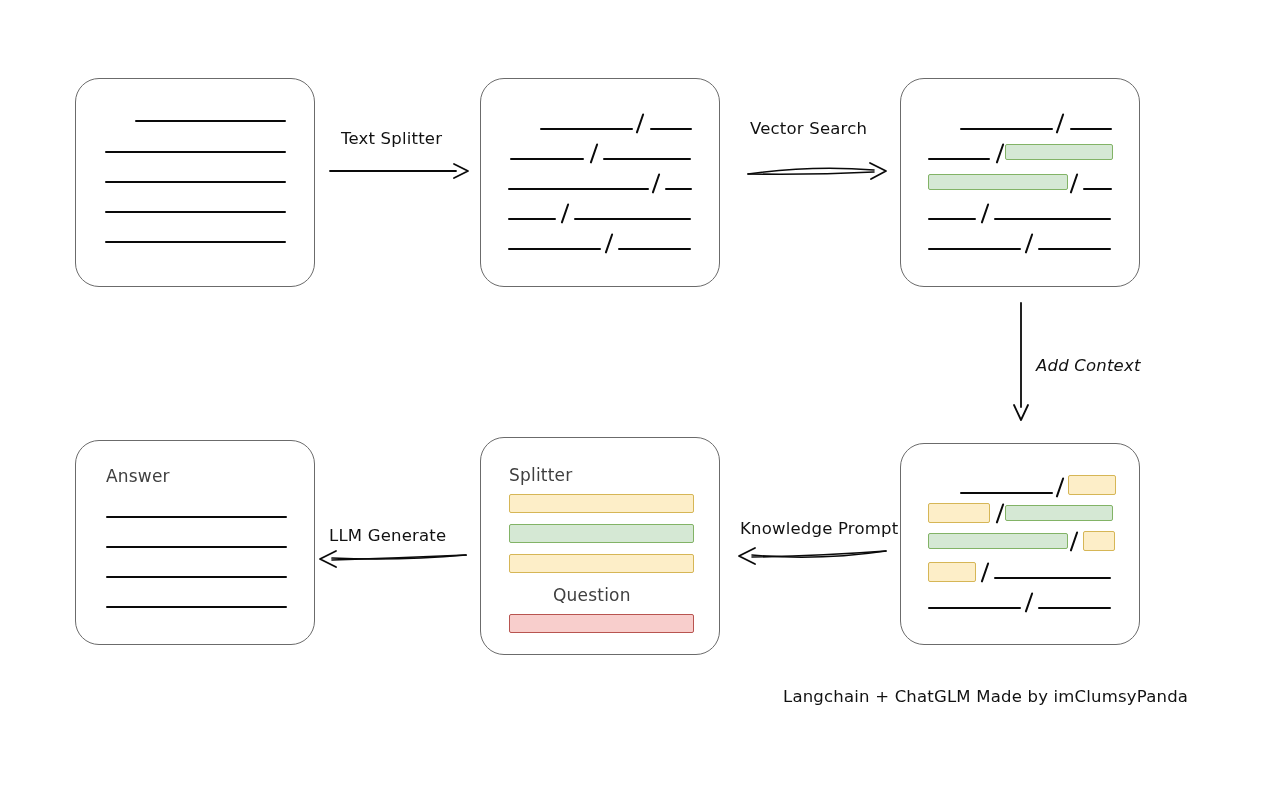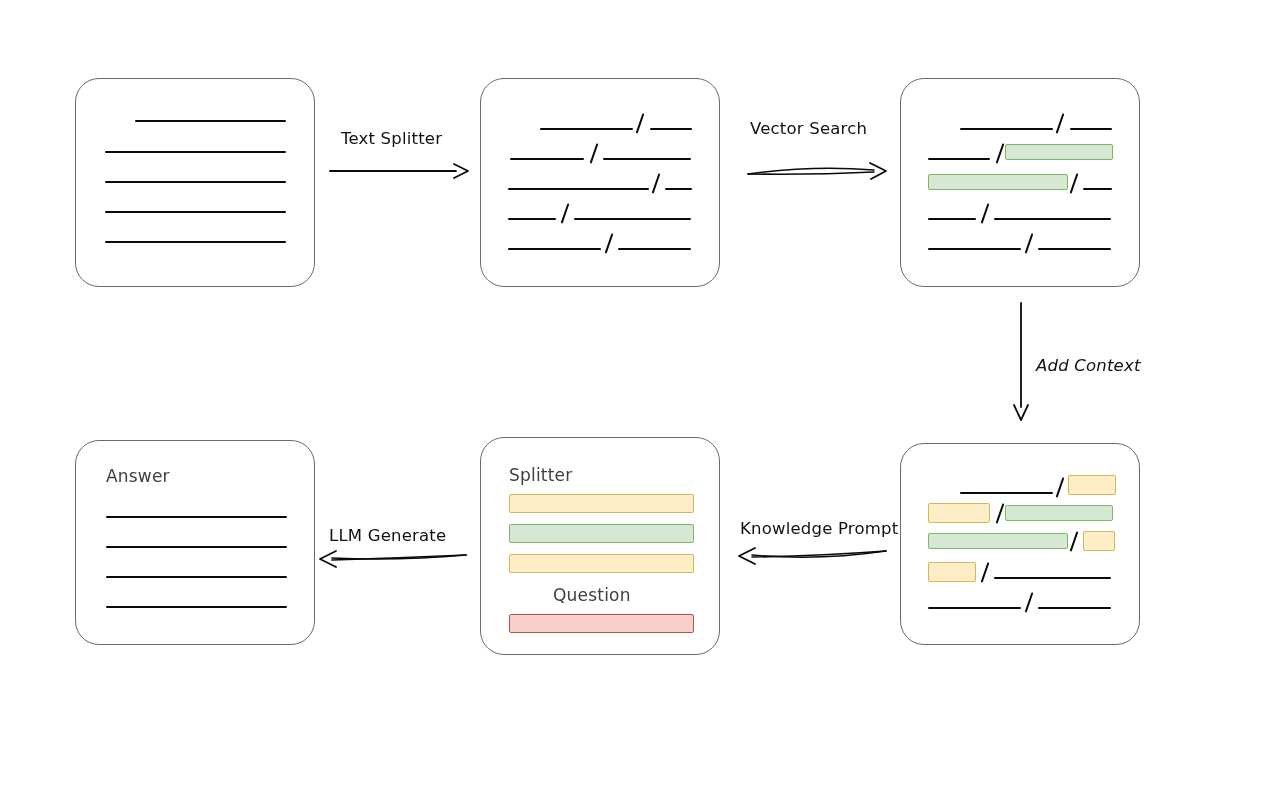--- a/index.html
+++ b/index.html
@@ -217,14 +217,15 @@
   </div>
   <div class="edge-label" style="left:329px; top:545px; transform:translateY(-100%);">LLM Generate</div>
 
   <div class="doc-box" style="left:75px; top:440px; width:240px; height:205px;"></div>
   <div class="doc-label" style="left:106px; top:466px;">Answer</div>
   <div class="rule" style="left:106px; top:516px; width:181px;"></div>
   <div class="rule" style="left:106px; top:546px; width:181px;"></div>
   <div class="rule" style="left:106px; top:576px; width:181px;"></div>
   <div class="rule" style="left:106px; top:606px; width:181px;"></div>
 
+  <div class="footer-note" style="left:783px; top:687px;">Langchain + ChatGLM Made by imClumsyPanda</div>
 
 </div>
 
 </body></html>

